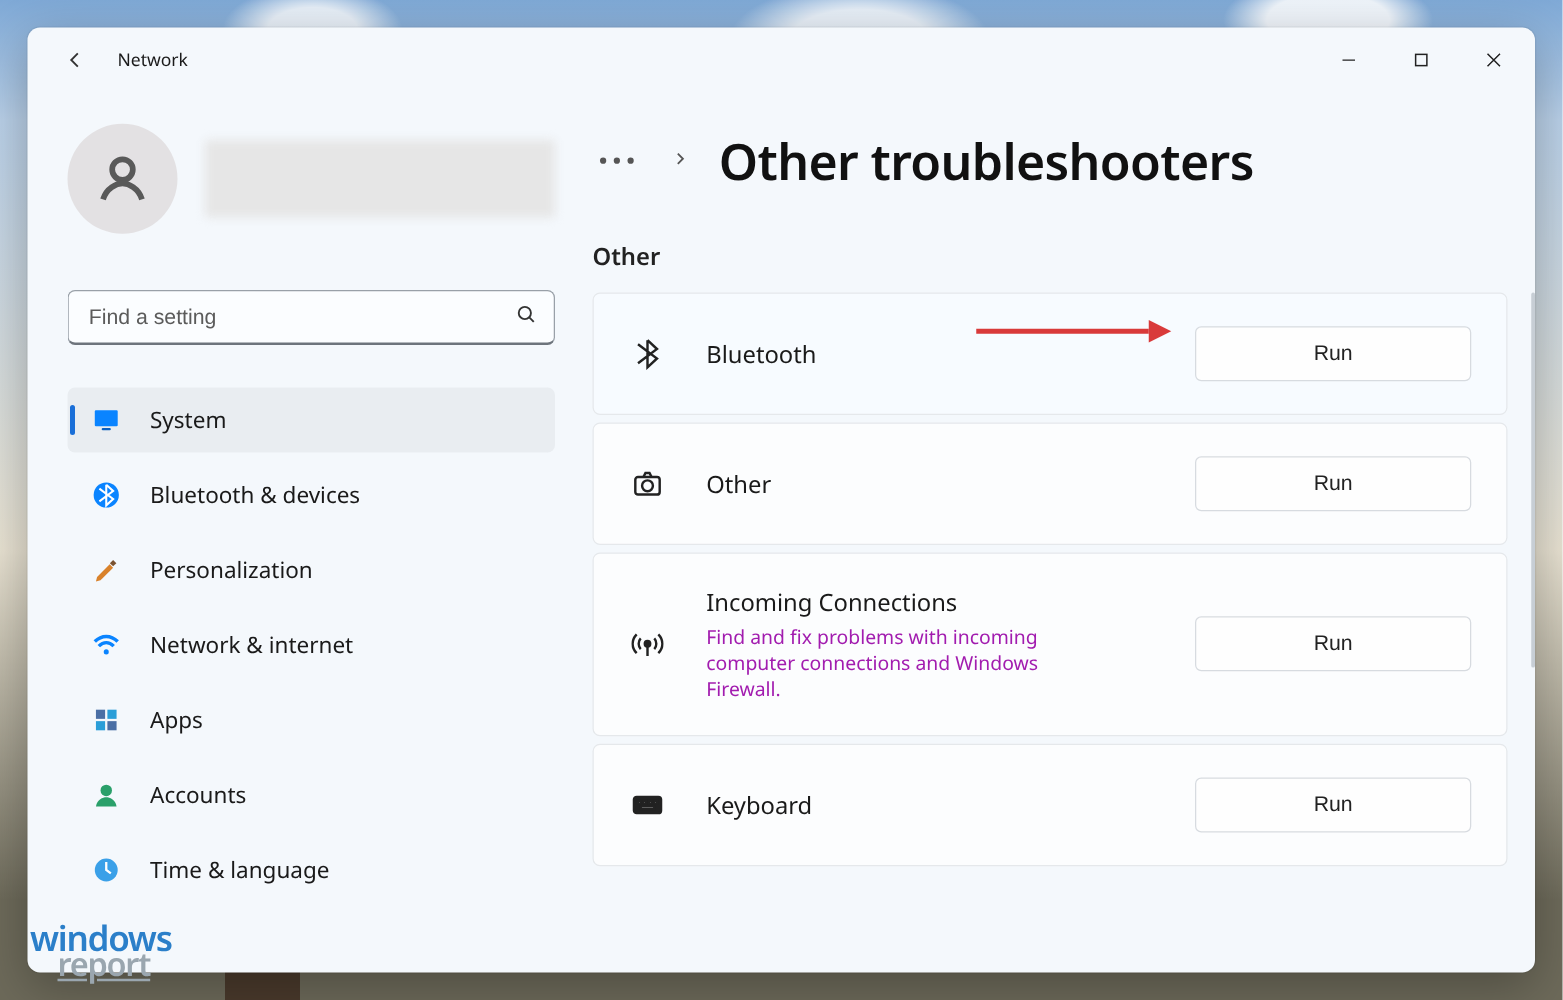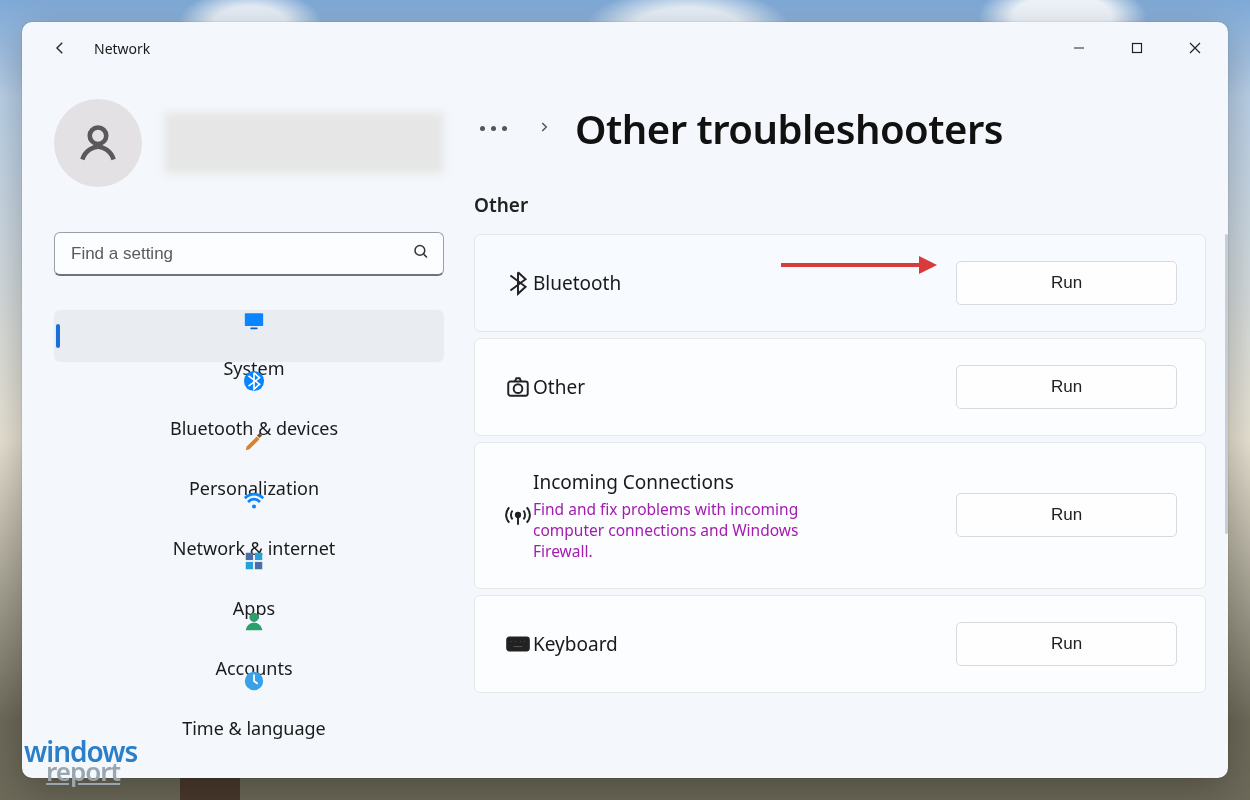--- a/index.html
+++ b/index.html
@@ -51,21 +51,21 @@
     border-radius:6px; background:#fbfdff; padding:0 46px 0 16px; font-size:17px; color:#333;
   }
   .search::placeholder { color:#5b5b5b; }
   .search-icon { position:absolute; right:14px; top:50%; transform:translateY(-50%); }
   .search-icon svg { width:18px; height:18px; stroke:#333; stroke-width:2; fill:none; }
 
   .nav { margin-top:34px; display:flex; flex-direction:column; gap:0; }
   .nav-item {
     position:relative; display:flex; align-items:center; gap:24px;
     height:52px; padding:0 10px 0 20px; border-radius:6px; cursor:pointer;
-    font-size:18px; color:#1a1a1a; margin-bottom:8px;flex-direction:column;
+    font-size:18px; color:#1a1a1a; margin-bottom:8px;
   }
   .nav-item.active { background:#e9edf1; }
   .nav-item.active::before {
     content:""; position:absolute; left:2px; top:14px; bottom:14px; width:4px;
     background:#1a6fd8; border-radius:2px;
   }
   .nav-icon { width:22px; height:22px; display:flex; align-items:center; justify-content:center; flex:none; }
   .nav-icon svg { width:22px; height:22px; }
 
   .main { flex:1; padding: 26px 0 0 0; min-width:0; position:relative; }
@@ -73,21 +73,21 @@
   .bc-more { display:flex; gap:6px; padding:6px; cursor:pointer; }
   .bc-more span { width:5px; height:5px; background:#555; border-radius:50%; }
   .bc-chev svg { width:14px; height:14px; stroke:#555; stroke-width:2.5; fill:none; }
   .page-title { font-size:40px; font-weight:600; color:#111; letter-spacing:-.5px; }
 
   .section-label { margin:36px 0 16px 0; font-size:19px; font-weight:600; color:#222; }
 
   .cards { display:flex; flex-direction:column; gap:6px; padding-right:22px; }
   .card {
     background:#fcfdfe; border:1px solid #e5e8eb; border-radius:6px;
-    display:flex; align-items:center; padding:26px 28px; 
+    display:flex; align-items:center; padding:26px 28px; gap:32px;
     min-height:92px;
   }
   .card.highlight { background:#f7fbff; }
   .card-icon { width:30px; height:30px; display:flex; align-items:center; justify-content:center; flex:none; }
   .card-icon svg { width:26px; height:26px; stroke:#222; stroke-width:1.8; fill:none; }
   .card-body { flex:1; min-width:0; }
   .card-title { font-size:19px; color:#1a1a1a; }
   .card-desc { font-size:15.5px; color:#a21caf; margin-top:4px; max-width:320px; line-height:1.35; }
   .run-btn {
     width:221px; height:44px; background:#fefefe; border:1px solid #d7dbe0; border-radius:5px;

